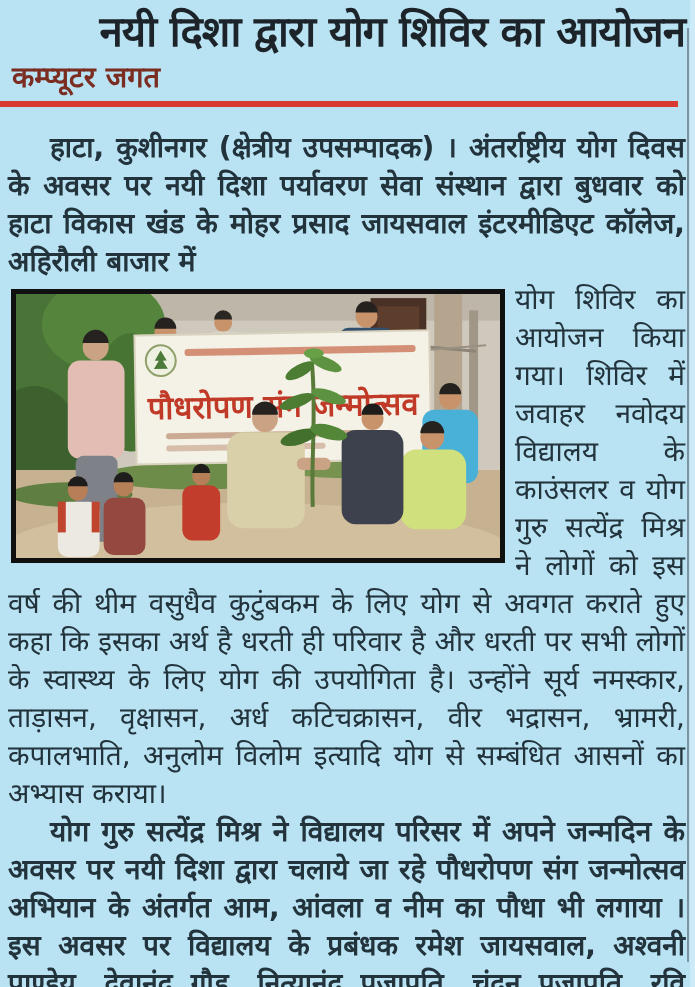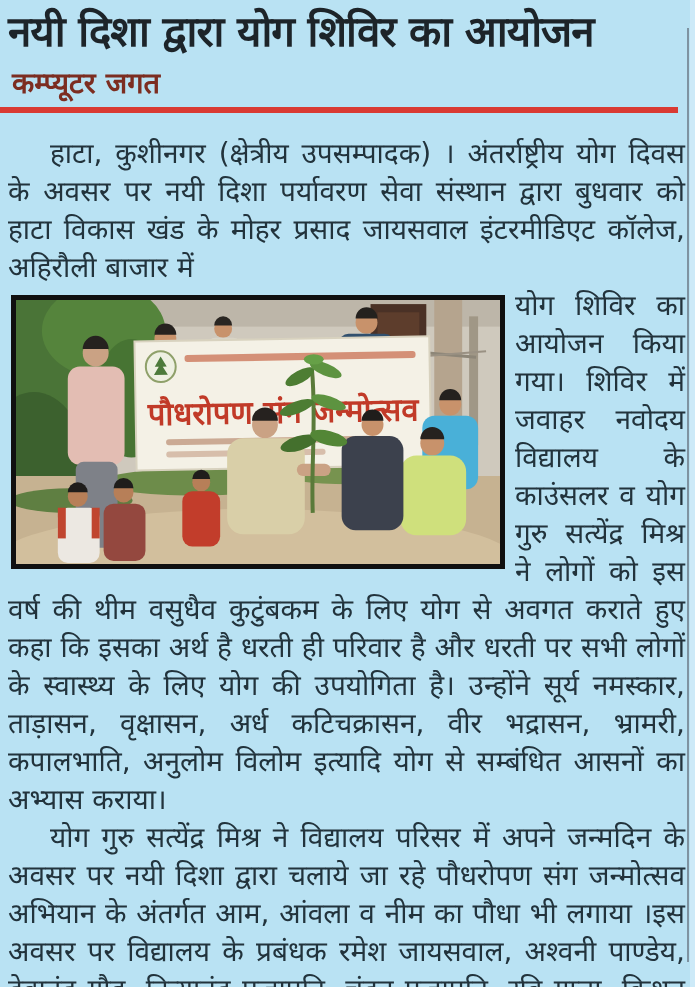--- a/index.html
+++ b/index.html
@@ -8,31 +8,31 @@
     width:695px; height:987px;
     background:#b9e2f3;
     font-family:"DejaVu Sans", sans-serif;
     color:#22333c;
     position:relative;
     overflow:hidden;
   }
   .page { position:relative; width:695px; height:987px; padding:5px 10px 0 8px; }
 
   .headline { color:#1d2429; font-weight:700; font-size:42px; line-height:54px; letter-spacing:-1px; }
-  .headline .hl-line { display:block; }
+  .headline .hl-line { display:block;text-align:right; }
 
   .section-label {
-    display:inline-block; margin-top:6px; margin-left:4px;
+    display:inline-block; margin-top:0; margin-left:4px;
     font-size:29px; line-height:36px; font-weight:700; color:#7c2d21;
   }
   .red-rule { width:678px; height:6px; background:#d93a32; margin:6px 0 0 -8px; }
 
   .article { margin-top:22px; font-size:28px; line-height:38px; text-align:justify; }
   .article p { text-align:justify; }
-  .indent { text-indent:42px; }
+  .indent { text-indent:42px;font-weight:bold; }
 
   .photo-fig {
     float:left; width:494px; height:274px;
     border:5px solid #101010; background:#cfc9bd;
     margin:8px 10px 10px 3px;
   }
   .photo-fig svg { display:block; width:100%; height:100%; }
 
   .edge-strip { position:absolute; left:690px; top:0; width:5px; height:987px; background:#cdeaf8; }
   .edge-line  { position:absolute; left:687px; top:28px; width:2px; height:934px; background:#7e93a1; }

